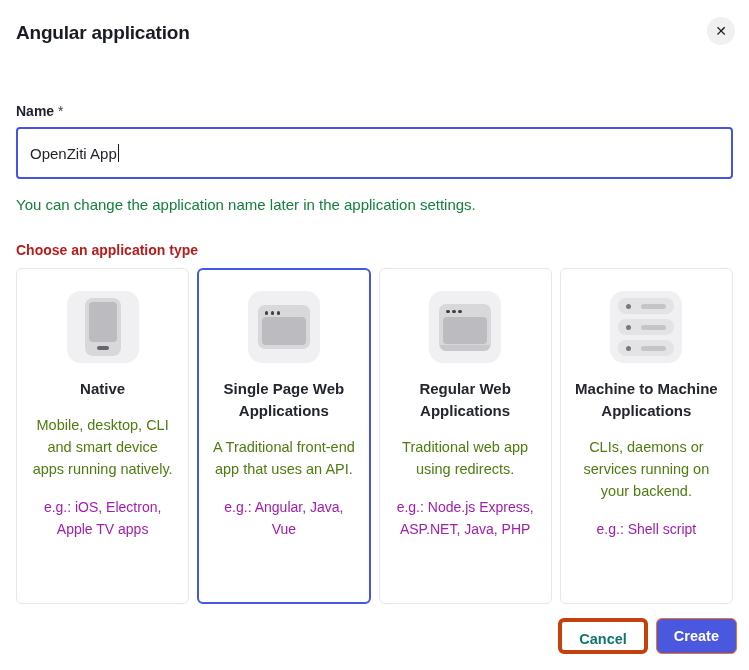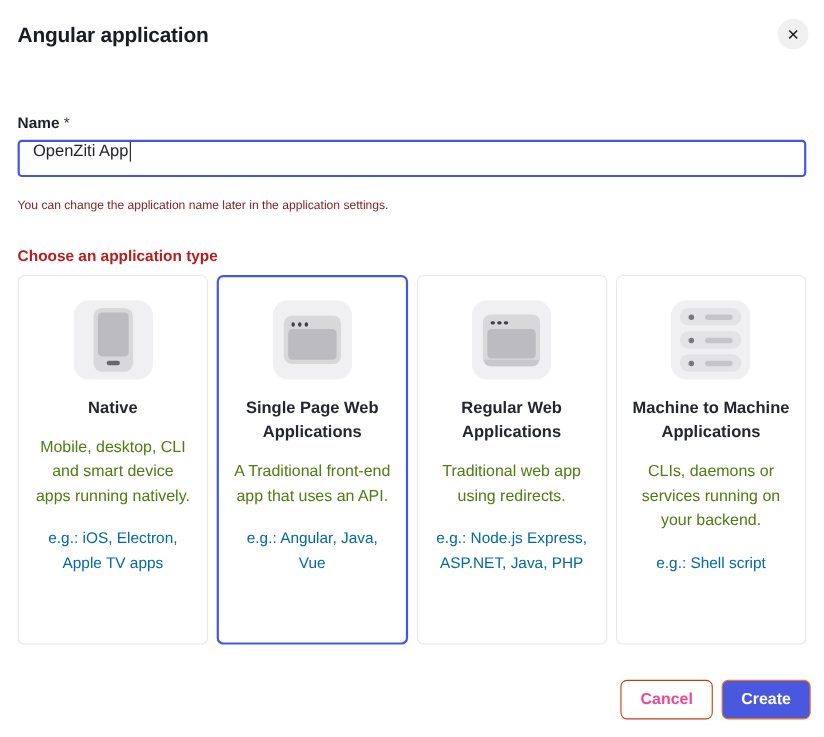--- a/index.html
+++ b/index.html
@@ -29,32 +29,32 @@
   }
 
   
   .name-section { padding: 0 16px; }
   .field-label {
     display: block; margin-top: 57px;
     font-size: 14px; font-weight: 600; color: #1e2129; line-height: 17px;
   }
   .req-marker { color: #3a3d45; font-weight: 400; }
   .text-input {
-    margin-top: 7px; height: 34px; width: 100%;
+    margin-top: 7px; height: 52px; width: 100%;
     border: 2px solid #4555e2; border-radius: 4px;
-    background: #fff; display: flex; align-items: flex-start;
+    background: #fff; display: flex; align-items: center;
     padding: 0 12px; cursor: text;
   }
   .input-text { font-size: 15px; color: #22242a; white-space: pre; }
   .caret {
     display: inline-block; width: 1.5px; height: 18px;
     background: #17181c; margin-left: 1px; vertical-align: middle;
   }
   .helper-text {
-    margin-top: 16px; font-size: 11px; color: #7f1d1d; line-height: 20px;
+    margin-top: 16px; font-size: 15px; color: #15803d; line-height: 20px;
   }
 
   
   .type-label {
     padding: 0 16px; margin-top: 27px;
     font-size: 14px; font-weight: 600; color: #b91c1c; line-height: 17px;
   }
   .cards {
     margin: 9px 16px 0 16px; height: 336px;
     display: grid; grid-template-columns: repeat(4, 1fr); gap: 8px;
@@ -72,21 +72,21 @@
     flex-shrink: 0;
   }
   .card-title {
     margin-top: 15px; font-size: 15px; font-weight: 600;
     color: #23262e; line-height: 22px;
   }
   .card-desc {
     margin-top: 14px; font-size: 14.5px; color: #4d7c0f; line-height: 22px;
   }
   .card-eg {
-    margin-top: 16px; font-size: 14px; color: #0369a1; line-height: 22px;
+    margin-top: 16px; font-size: 14px; color: #a21caf; line-height: 22px;
   }
 
   
   .phone { width: 36px; height: 58px; background: #d8d8db; border-radius: 8px; position: relative; }
   .phone-screen { position: absolute; top: 4px; left: 4px; right: 4px; height: 40px; background: #bcbcc0; border-radius: 4px; }
   .phone-home { position: absolute; bottom: 6px; left: 50%; transform: translateX(-50%); width: 12px; height: 4px; background: #66676c; border-radius: 2px; }
 
   .browser { width: 52px; height: 44px; background: #d8d8db; border-radius: 7px; position: relative; }
   .browser-dots { position: absolute; top: 6px; left: 7px; display: flex; gap: 2.5px; }
   .bdot { width: 3.5px; height: 3.5px; border-radius: 50%; background: #3f4045; }
@@ -107,21 +107,21 @@
   
   .footer {
     position: absolute; bottom: 16px; right: 12px;
     display: flex; gap: 8px;
   }
   .btn {
     height: 36px; border-radius: 6px; font-size: 14.5px; font-weight: 600;
     font-family: "Liberation Sans", sans-serif; cursor: pointer;
     padding: 0 17px; line-height: 34px;
   }
-  .btn-cancel { background: #ffffff; border: 1px solid #c2410c; color: #ec4899; }
+  .btn-cancel { background: #ffffff; border: 4px solid #c2410c; color: #0f766e; }
   .btn-create { background: #4a58e0; border: 1px solid #f97316; color: #ffffff; }
 </style>
 </head>
 <body>
 
 <div class="dialog">
 
   <div class="header">
     <h1 class="dialog-title">Angular application</h1>
     <button class="close-btn">

